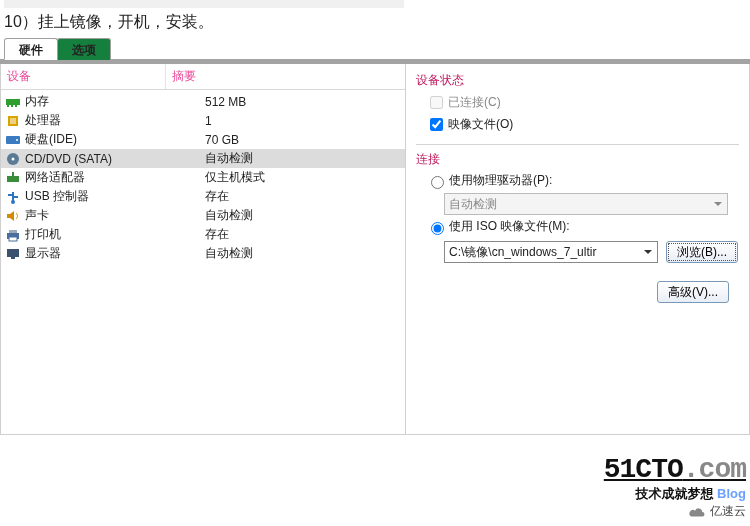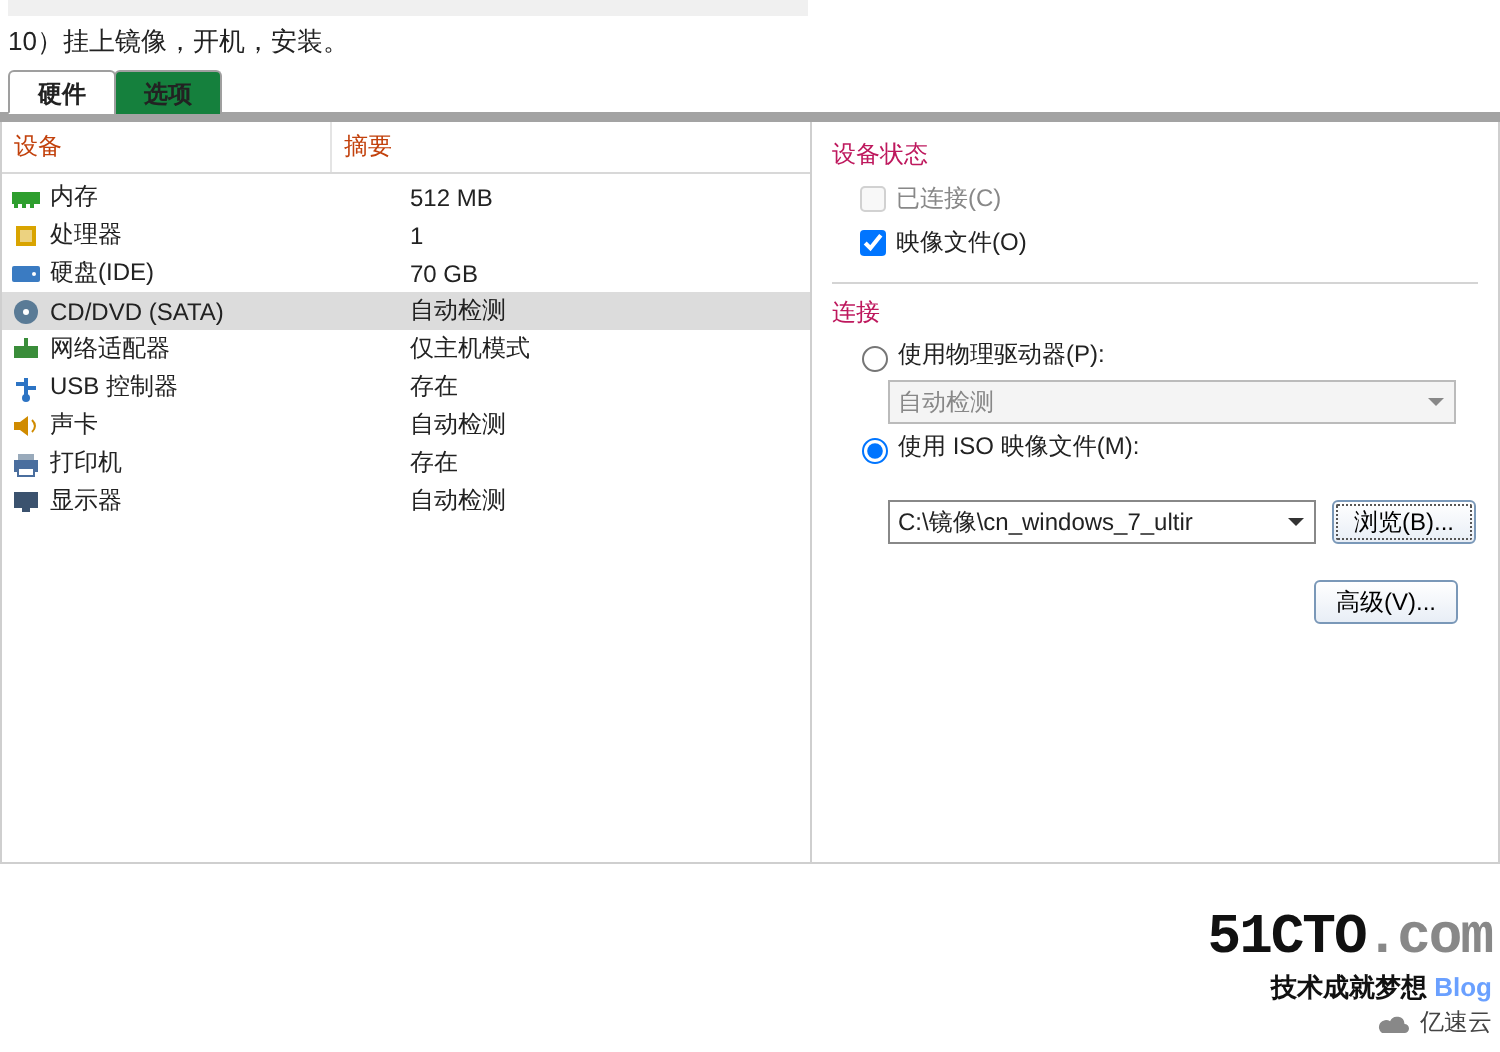--- a/index.html
+++ b/index.html
@@ -1,50 +1,50 @@
 <!DOCTYPE html>
 <html><head>
 <meta charset="utf-8">
 <style>
   body { margin:0; font-family:"Microsoft YaHei","Segoe UI",Tahoma,sans-serif; font-size:12px; color:#222; background:#fff; }
   .page { position:relative; width:750px; height:526px; }
   .topstrip { background:#f0f0f0; height:8px; width:400px; margin:0 0 2px 4px; }
-  .heading { padding:2px 0 4px 4px; font-size:13px; }
+  .heading { padding:2px 0 4px 4px; font-size:16px; }
   .tabs { display:flex; border-bottom:5px solid #a3a3a3; height:22px; padding-left:4px;font-weight:bold; }
   .tab { padding:3px 14px 0 14px; border:1px solid #9f9f9f; border-bottom:none; background:#15803d; border-radius:3px 3px 0 0; margin-right:-1px; position:relative; top:1px; }
   .tab.active { background:#fff; border-bottom:1px solid #fff; }
   .panel { display:flex; border:1px solid #cfcfcf; border-top:none; height:370px; }
   .left { width:404px; border-right:1px solid #cfcfcf; display:flex; flex-direction:column; }
   .thead { display:flex; background:#fff; border-bottom:1px solid #d8d8d8; }
-  .thead .col { padding:4px 6px; color:#c2410c; }
+  .thead .col { padding:4px 6px; color:#ec4899; }
   .col1 { width:152px; border-right:1px solid #e4e4e4; }
   .col2 { flex:1; }
   .rows { flex:1; padding:2px 0; }
   .row { display:flex; align-items:center; height:19px; padding:0 4px; }
   .row.sel { background:#dcdcdc; }
   .row .ic { width:16px; height:16px; margin-right:4px; display:inline-flex; align-items:center; justify-content:center; }
   .row .c1 { display:flex; align-items:center; width:152px; }
   .row .c2 { flex:1; padding-left:2px;margin-left:46px; }
   .right { flex:1; padding:8px 10px; }
   .group { margin-bottom:10px; }
   .group-title { color:#be185d; margin-bottom:4px; }
   .cb, .rb { display:flex; align-items:center; margin:3px 0 3px 10px; }
   .cb input, .rb input { margin-right:5px; }
   .sub { margin-left:28px; margin-top:4px; }
   .sel-box { width:260px; height:20px; border:1px solid #bbb; background:#f4f4f4; color:#888; padding:0 18px 0 4px; line-height:20px; position:relative; font-size:12px; }
   .sel-box::after { content:""; position:absolute; right:5px; top:8px; border:4px solid transparent; border-top-color:#888; }
-  .iso-row { display:flex; align-items:flex-end; margin-left:28px; margin-top:18px; }
+  .iso-row { display:flex; align-items:flex-end; margin-left:28px; margin-top:6px; }
   .iso-combo { width:190px; height:20px; border:1px solid #888; background:#fff; padding:0 18px 0 4px; line-height:20px; position:relative; font-size:12px; margin-right:8px; }
   .iso-combo::after { content:""; position:absolute; right:5px; top:8px; border:4px solid transparent; border-top-color:#333; }
   .btn { height:22px; padding:0 10px; border:1px solid #7a98b8; background:linear-gradient(#fff,#e8eef6); font-size:12px; border-radius:3px; cursor:pointer; }
   .btn.focus { outline:1px dotted #555; outline-offset:-3px; }
   .adv { text-align:right; padding:8px 10px 0 0; }
   .line { border-top:1px solid #d4d4d4; margin:6px 0; }
   .watermark { position:absolute; right:4px; bottom:6px; text-align:right; }
-  .wm1 { font-family:"Courier New",monospace; font-weight:900; font-size:28px; color:#111; letter-spacing:-1px; }
+  .wm1 { font-family:"Courier New",monospace; font-weight:900; font-size:28px; color:#111; letter-spacing:-1px;text-decoration:underline; }
   .wm1 .g { color:#888; }
   .wm2 { font-size:13px; color:#111; font-weight:700; }
   .wm2 .b { color:#6aa0ff; }
   .yb { display:flex; align-items:center; justify-content:flex-end; gap:4px; color:#444; font-size:12px; }
   svg { display:block; }
 </style>
 </head>
 <body>
 
 <div class="page">

